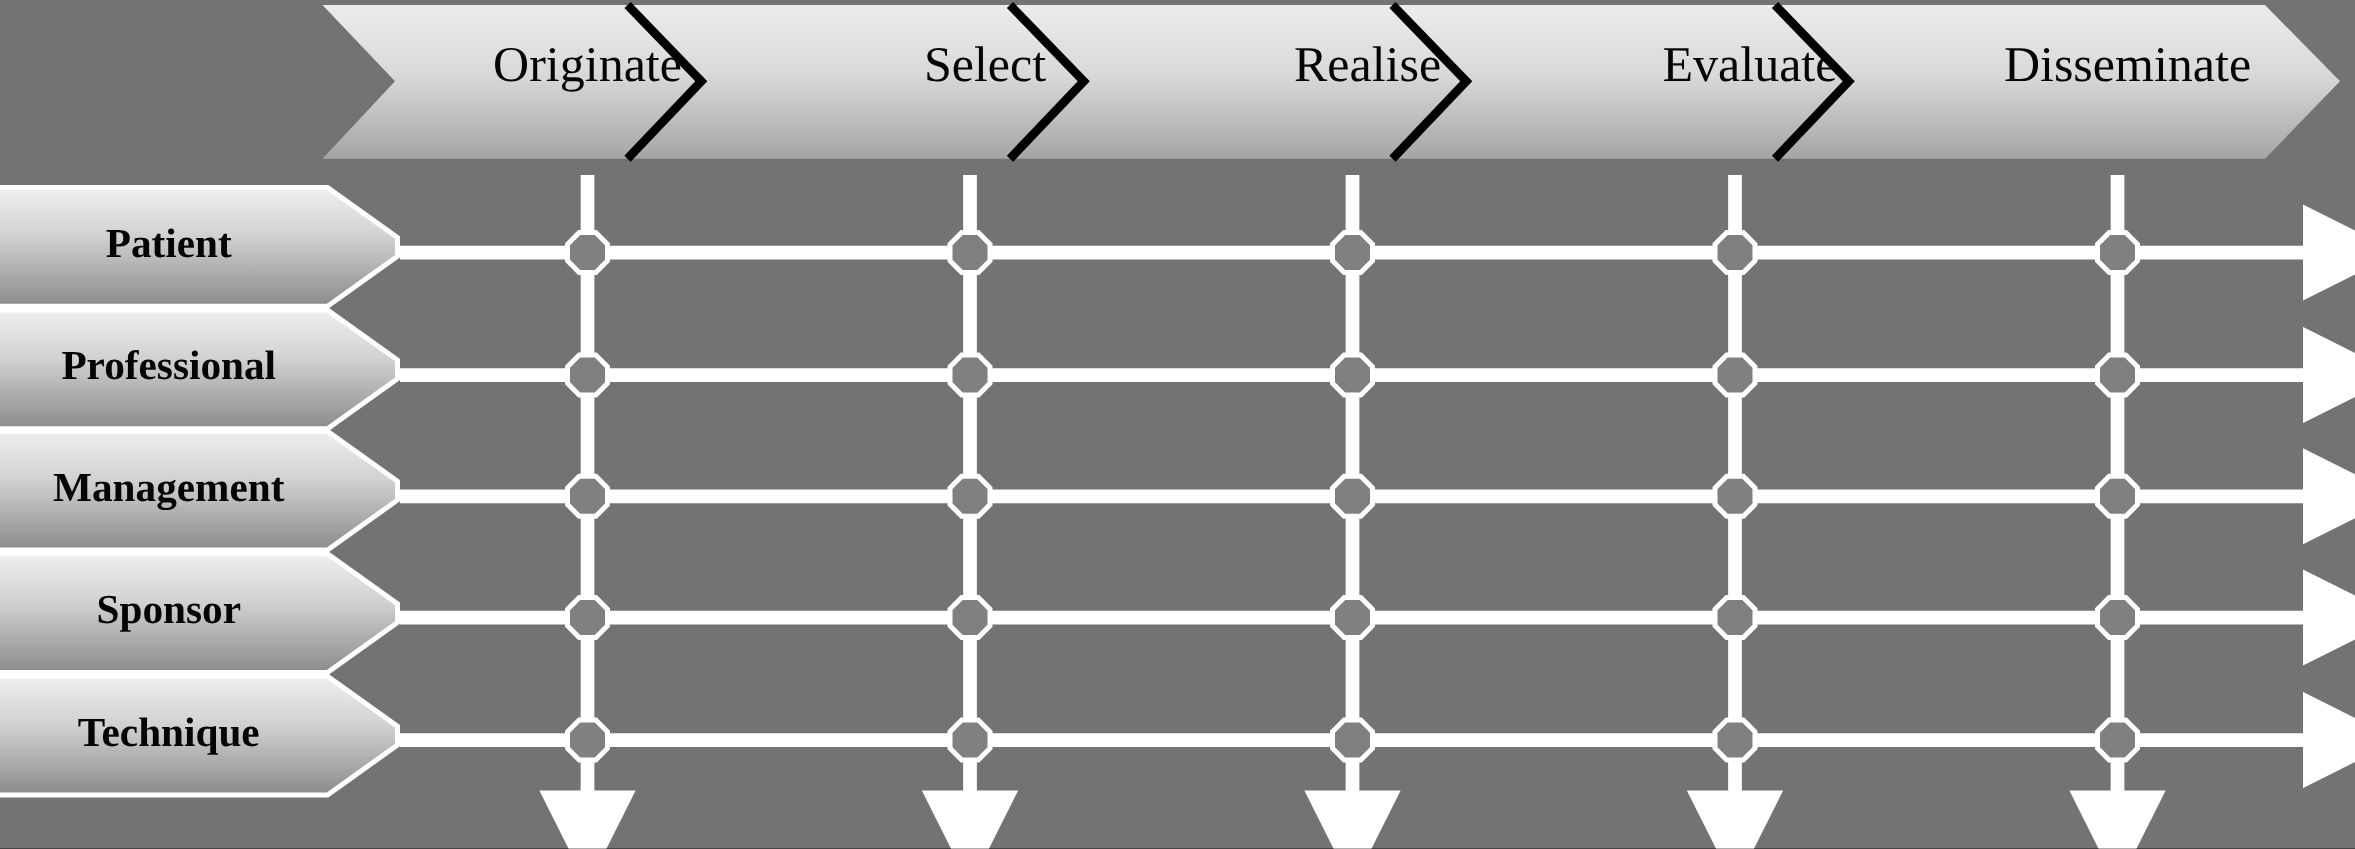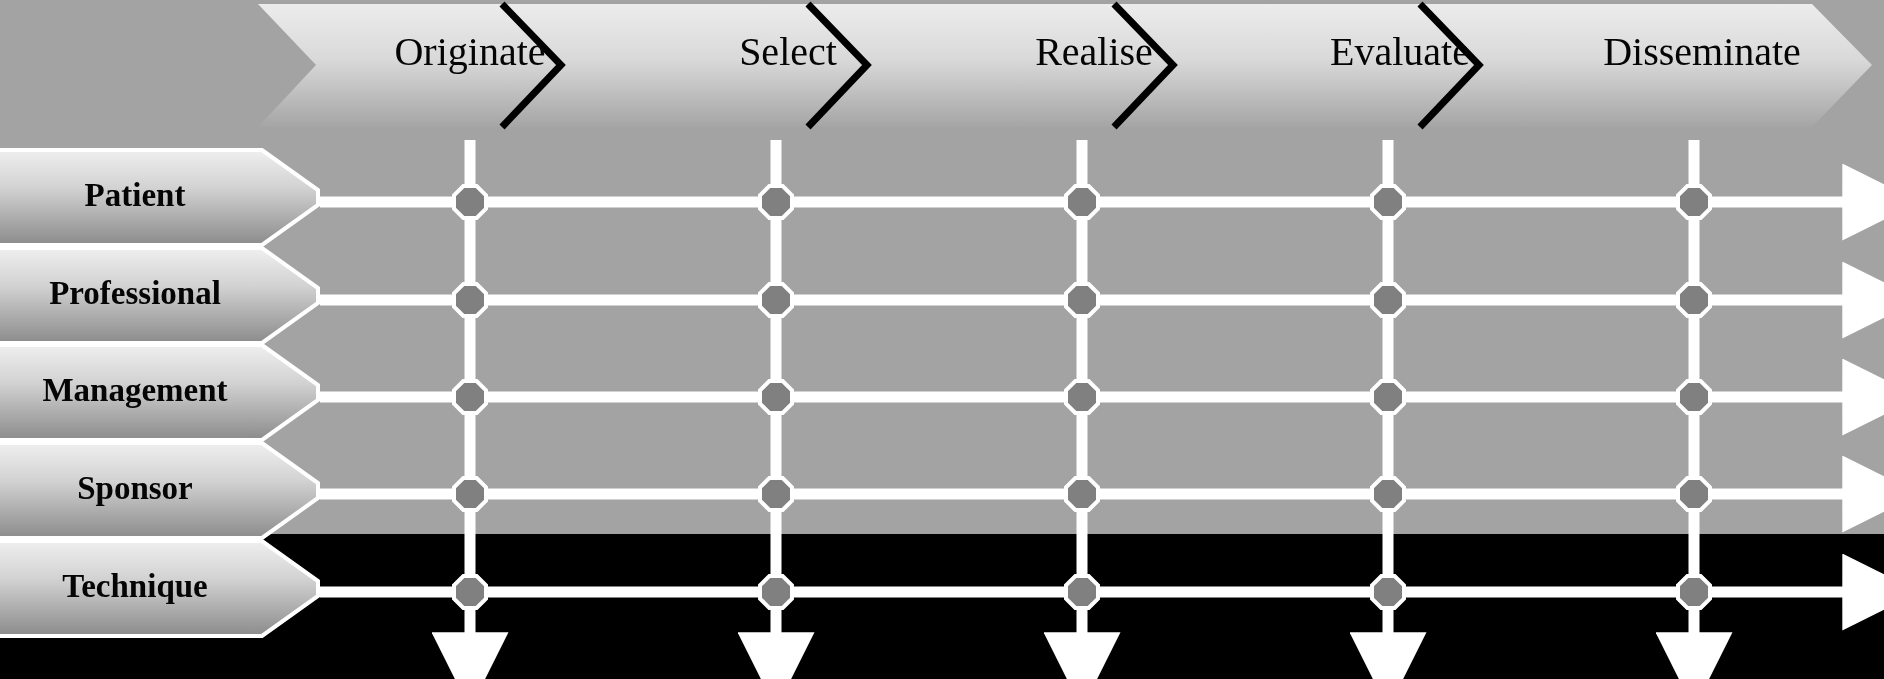--- a/index.html
+++ b/index.html
@@ -9,22 +9,22 @@
   }
   body {
     width: 1884px;
     height: 679px;
     overflow: hidden;
     font-family: "Liberation Serif", "DejaVu Serif", serif;
   }
   #stage {
     position: relative;
     width: 1884px;
-    height: 534px;
-    background: #a3a3a3;
+    height: 679px;
+    background: #737373;
   }
   svg.layer {
     position: absolute;
     left: 0;
     top: 0;
     width: 1884px;
     height: 679px;
     display: block;
   }
   .phase-text {

